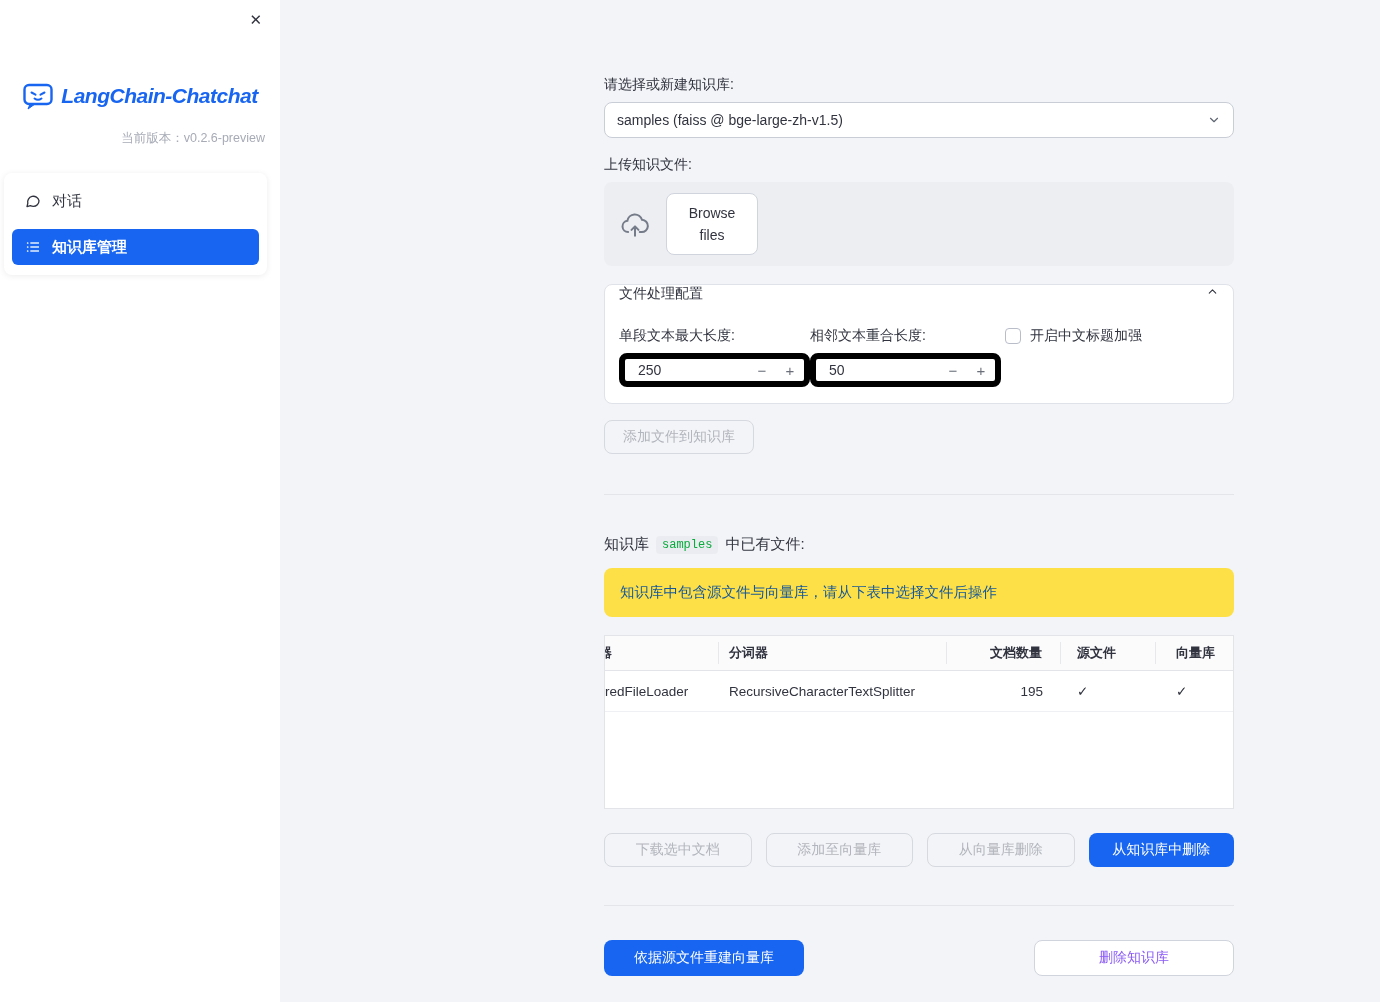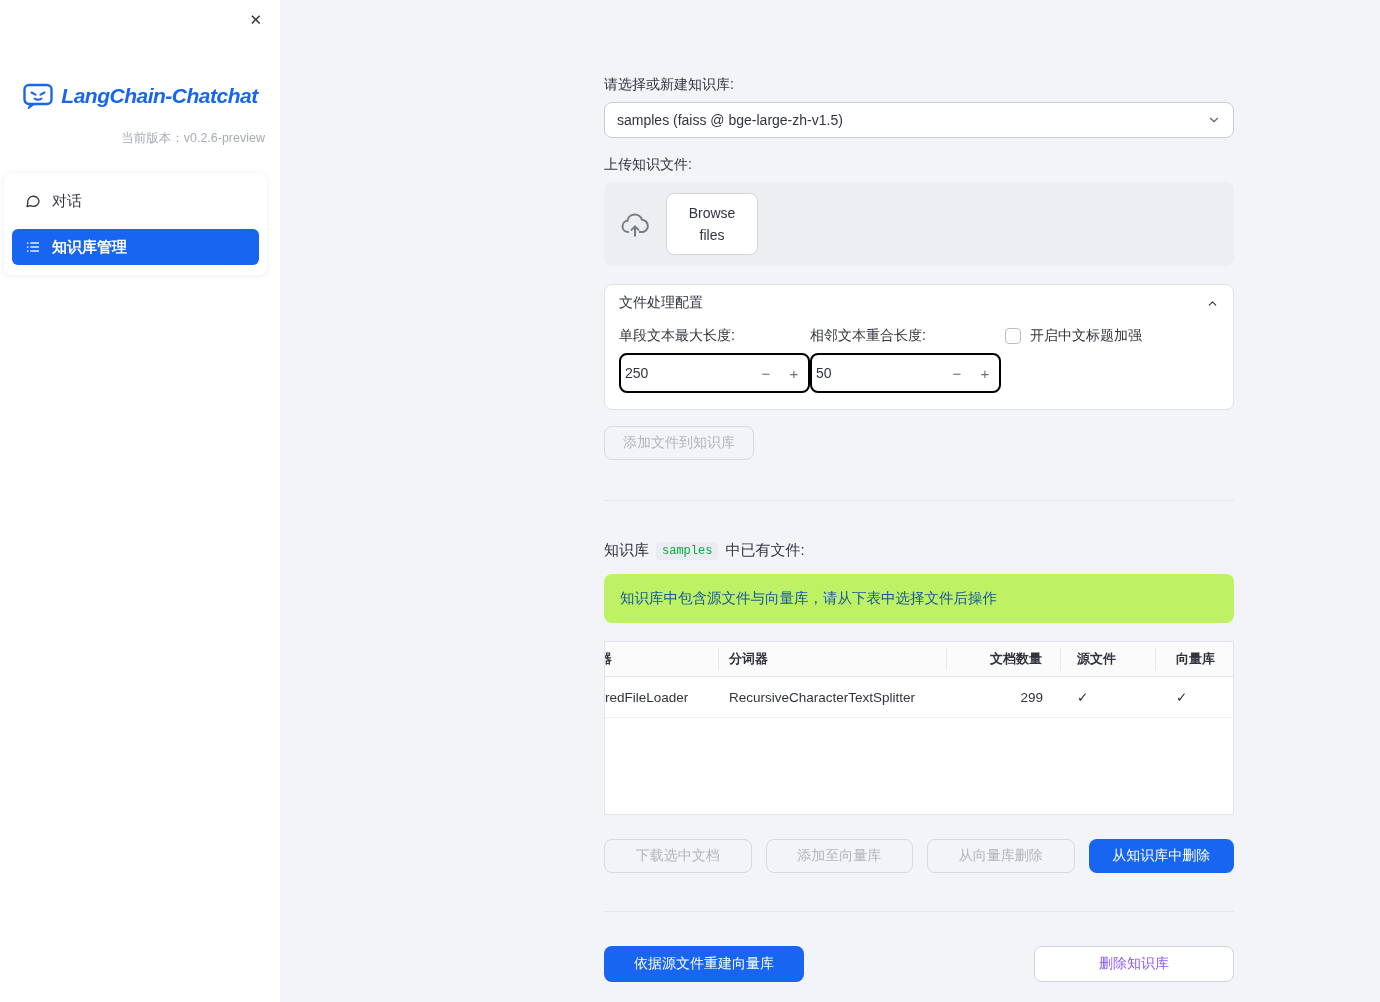--- a/index.html
+++ b/index.html
@@ -30,42 +30,42 @@
   .selectbox .value { font-size:14px; }
 
   .upload-label { margin-top:18px; }
   .uploader { background:#eceef2; border-radius:8px; height:84px; display:flex; align-items:center; padding:14px 16px; gap:16px; }
   .up-text { flex:1; }
   .up-title { font-size:15px; margin-bottom:6px; }
   .up-limit { font-size:11.5px; color:#8a8f9b; line-height:1.45; max-width:476px; }
   .browse-btn { background:#fff; border:1px solid #d0d4dc; border-radius:8px; width:92px; min-height:54px; font-size:14px; color:#31333f; padding:8px 10px; text-align:center; cursor:pointer; line-height:1.6; }
 
   .expander { margin-top:18px; background:#fff; border:1px solid #dfe2e8; border-radius:8px; }
-  .exp-header { height:36px; display:flex; align-items:center; justify-content:space-between; padding:0 14px; cursor:pointer; }
+  .exp-header { height:36px; display:flex; align-items:flex-start; justify-content:space-between; padding:0 14px; cursor:pointer; }
   .exp-body { padding:6px 14px 16px; display:flex; align-items:flex-start; }
   .num-group { width:191px; flex:none; }
-  .num-input { height:40px; background:#fff; border:2px solid #000000; border-radius:8px; display:flex; align-items:center; padding-left:4px; }
+  .num-input { height:34px; background:#fff; border:6px solid #000000; border-radius:8px; display:flex; align-items:center; padding-left:13px; }
   .step-btns { margin-left:auto; display:flex; height:100%; }
   .step { width:28px; display:flex; align-items:center; justify-content:center; color:#6a6f7a; font-size:15px; cursor:pointer; }
   .check-row { display:flex; align-items:center; gap:9px; margin-bottom:9px; margin-left:4px; }
   .checkbox { width:16px; height:16px; border:1px solid #b8bdc9; border-radius:4px; background:#fff; flex:none; cursor:pointer; }
 
   .btn { height:34px; border-radius:8px; font-size:14px; display:flex; align-items:center; justify-content:center; cursor:pointer; white-space:nowrap; }
   .btn-disabled { border:1px solid #d6d9df; color:#b2b5bd; background:transparent; }
   .btn-secondary { border:1px solid #d0d4dc; color:#8b5cf6; background:#fff; }
   .btn-primary { background:#1765f0; color:#fff; border:none; }
   .add-btn { display:inline-flex; padding:0 18px; margin-top:16px; }
 
   .divider { border:none; border-top:1px solid #e3e5ea; margin:40px 0; }
   .divider2 { border:none; border-top:1px solid #e3e5ea; margin:38px 0 34px; }
 
   .kb-line { font-size:15px; display:flex; align-items:center; gap:7px; }
   .kb-code { font-family:"Liberation Mono","DejaVu Sans Mono",monospace; font-size:12px; color:#09ab3b; background:#eaecf1; border-radius:4px; padding:2px 6px; }
 
-  .info-box { margin-top:14px; background:#bef264; color:#16579a; border-radius:8px; padding:15px 16px; font-size:14.5px; }
+  .info-box { margin-top:14px; background:#fde047; color:#16579a; border-radius:8px; padding:15px 16px; font-size:14.5px; }
 
   .kb-table { margin-top:18px; background:#fff; border:1px solid #e2e4e9; height:174px; overflow:hidden; }
   .t-head { display:flex; height:35px; border-bottom:1px solid #e2e4e9; background:#fbfbfc; align-items:center; font-size:13px; font-weight:bold; }
   .t-row { display:flex; height:41px; align-items:center; font-size:13.5px; border-bottom:1px solid #eef0f3; }
   .t-cell { padding:0 10px; overflow:hidden; white-space:nowrap; flex:none; }
   .t-head .t-cell { border-right:1px solid #e6e8ec; height:22px; line-height:22px; }
   .t-head .t-cell:last-child { border-right:none; }
   .c0 { width:114px; padding-left:0; }
   .c1 { width:228px; }
   .c2 { width:114px; text-align:right; padding-right:18px; }
@@ -189,21 +189,21 @@
       <div class="t-head">
         <div class="t-cell c0"><span class="clip-left">器</span></div>
         <div class="t-cell c1">分词器</div>
         <div class="t-cell c2">文档数量</div>
         <div class="t-cell c3">源文件</div>
         <div class="t-cell c4">向量库</div>
       </div>
       <div class="t-row">
         <div class="t-cell c0">redFileLoader</div>
         <div class="t-cell c1">RecursiveCharacterTextSplitter</div>
-        <div class="t-cell c2">299</div>
+        <div class="t-cell c2">195</div>
         <div class="t-cell c3">✓</div>
         <div class="t-cell c4">✓</div>
       </div>
     </div>
 
     <div class="actions-row">
       <div class="btn btn-disabled">下载选中文档</div>
       <div class="btn btn-disabled">添加至向量库</div>
       <div class="btn btn-disabled">从向量库删除</div>
       <div class="btn btn-primary">从知识库中删除</div>

